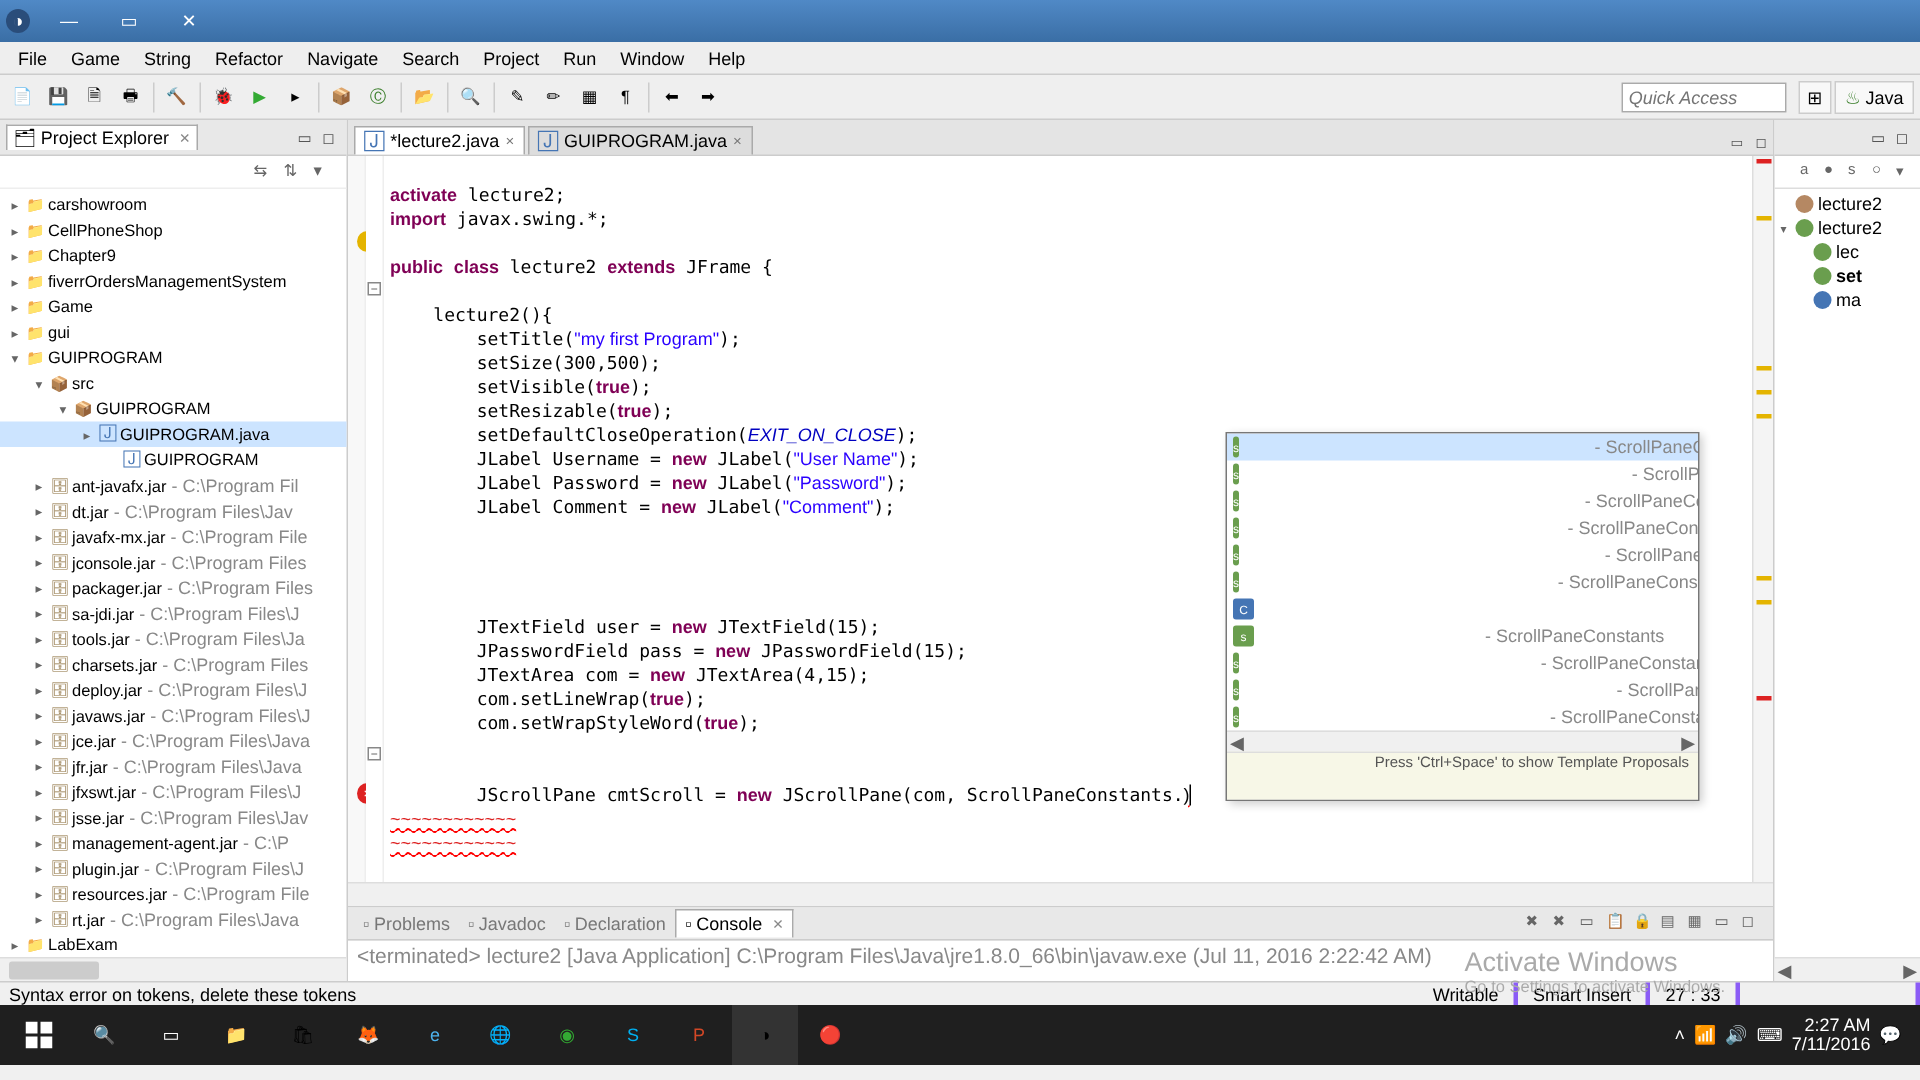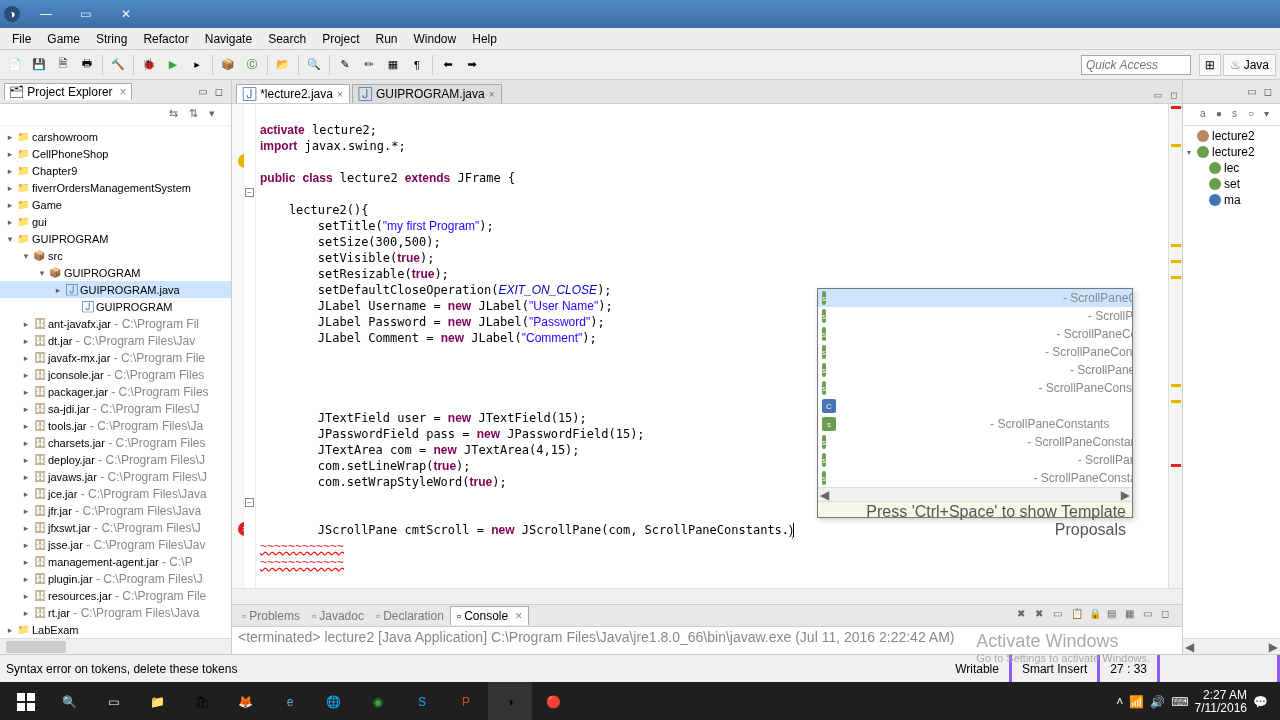--- a/index.html
+++ b/index.html
@@ -77,21 +77,21 @@
 
 .autocomplete { position:absolute; left:585px; top:184px; width:316px; background:#fff; border:1px solid #777; box-shadow:2px 2px 6px rgba(0,0,0,.2); z-index:50;}
 .autocomplete .aclist{max-height:200px;overflow:hidden;}
 .ac-item{height:18px;display:flex;align-items:center;padding:0 4px;font-size:11px;cursor:pointer;white-space:nowrap;overflow:hidden;}
 .ac-item.sel{background:#cce4ff;}
 .ac-item .ac-icon{width:14px;height:14px;margin-right:4px;background:#6a9e4e;border-radius:2px;display:flex;align-items:center;justify-content:center;color:#fff;font-size:8px;}
 .ac-item.cls .ac-icon{background:#4575b4;}
 .ac-item .main{color:#000;}
 .ac-item .sec{color:#888;}
 .ac-hscroll{height:14px;background:#f0f0f0;border-top:1px solid #ddd;display:flex;align-items:center;justify-content:space-between;padding:0 2px;color:#666;font-size:9px;}
-.ac-footer{height:16px;background:#f7f7e7;border-top:1px solid #ddd;text-align:right;padding:1px 6px;font-size:16px;color:#555;}
+.ac-footer{height:32px;background:#f7f7e7;border-top:1px solid #ddd;text-align:right;padding:1px 6px;font-size:10px;color:#555;}
 
 
 .outline { width:98px; border-left:1px solid #ccc; background:#fff; display:flex;flex-direction:column;}
 .outline-tb{height:22px;border-bottom:1px solid #ddd;display:flex;align-items:center;justify-content:flex-end;gap:2px;padding:0 2px;}
 .outline-tb .obtn{width:14px;height:14px;font-size:10px;color:#666;cursor:pointer;}
 .outline-tree{flex:1;padding:2px;}
 .o-item{display:flex;align-items:center;font-size:11px;height:16px;white-space:nowrap;overflow:hidden;}
 .o-item .tw{width:10px;font-size:8px;color:#666;}
 .o-item .oic{width:12px;height:12px;border-radius:50%;margin-right:3px;}
 .o-hscroll{height:16px;background:#f0f0f0;border-top:1px solid #ddd;display:flex;align-items:center;justify-content:space-between;padding:0 2px;color:#666;font-size:9px;}
@@ -99,21 +99,21 @@
 
 .bottom-views { height:50px; border-top:1px solid #ccc; background:#fff; display:flex;flex-direction:column;}
 .bv-tabs{height:22px;background:#e8e8e8;display:flex;align-items:center;border-bottom:1px solid #ccc;padding:0 4px;}
 .bv-tab{padding:2px 6px;display:flex;align-items:center;gap:3px;font-size:11px;color:#777;cursor:pointer;}
 .bv-tab.active{background:#fff;border:1px solid #aaa;border-bottom:none;color:#000;}
 .bv-tabs .spacer{flex:1;}
 .bv-tabs .bvbtn{width:16px;height:16px;font-size:10px;color:#666;cursor:pointer;margin:0 1px;}
 .bv-content{flex:1;padding:2px 6px;font-size:14px;color:#888;overflow:hidden;}
 
 
-.statusbar{height:28px;background:#f0f0f0;border-top:1px solid #ccc;display:flex;align-items:center;font-size:11px;}
+.statusbar{height:16px;background:#f0f0f0;border-top:1px solid #ccc;display:flex;align-items:center;font-size:11px;}
 .statusbar .cell{padding:0 10px;border-right:3px solid #8b5cf6;height:100%;display:flex;align-items:center;}
 .statusbar .msg{flex:1;padding:0 6px;}
 
 
 .watermark{position:absolute;right:130px;bottom:56px;color:#999;z-index:5;pointer-events:none;}
 .watermark .t1{font-size:18px;color:#aaa;}
 .watermark .t2{font-size:11px;color:#aaa;}
 
 
 .taskbar{height:40px;background:#1f1f1f;display:flex;align-items:center;padding:0 4px;}
@@ -553,21 +553,21 @@
         <div class="o-item" style="padding-left: 2px;">
           <span class="tw">▾</span>
           <span class="oic" style="background:#6a9e4e"></span>
           <span>lecture2</span>
         </div>
         <div class="o-item" style="padding-left: 14px;">
           <span class="tw"></span>
           <span class="oic" style="background:#6a9e4e"></span>
           <span>lec</span>
         </div>
-        <div class="o-item" style="padding-left: 14px;">
+        <div class="o-item" style="padding-left: 14px; font-weight: bold;">
           <span class="tw"></span>
           <span class="oic" style="background:#6a9e4e"></span>
           <span>set</span>
         </div>
         <div class="o-item" style="padding-left: 14px;">
           <span class="tw"></span>
           <span class="oic" style="background:#4575b4"></span>
           <span>ma</span>
         </div>
       </div>

